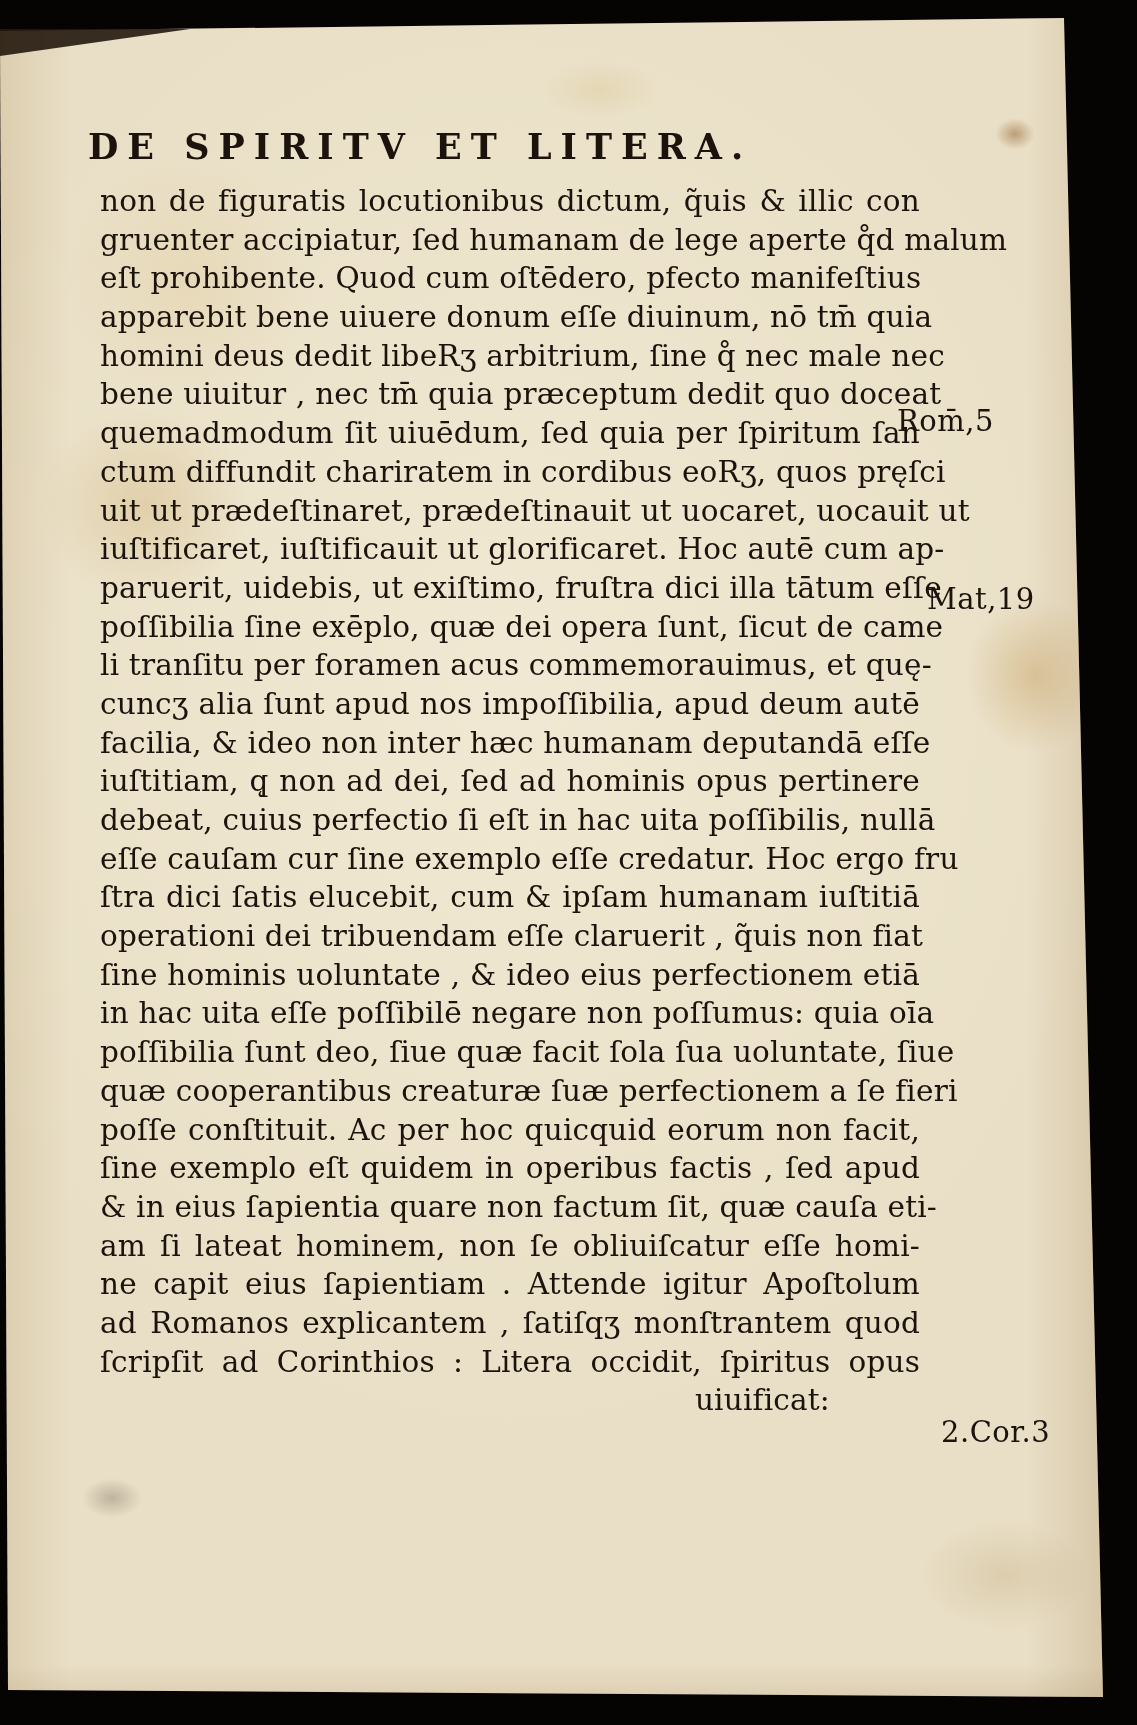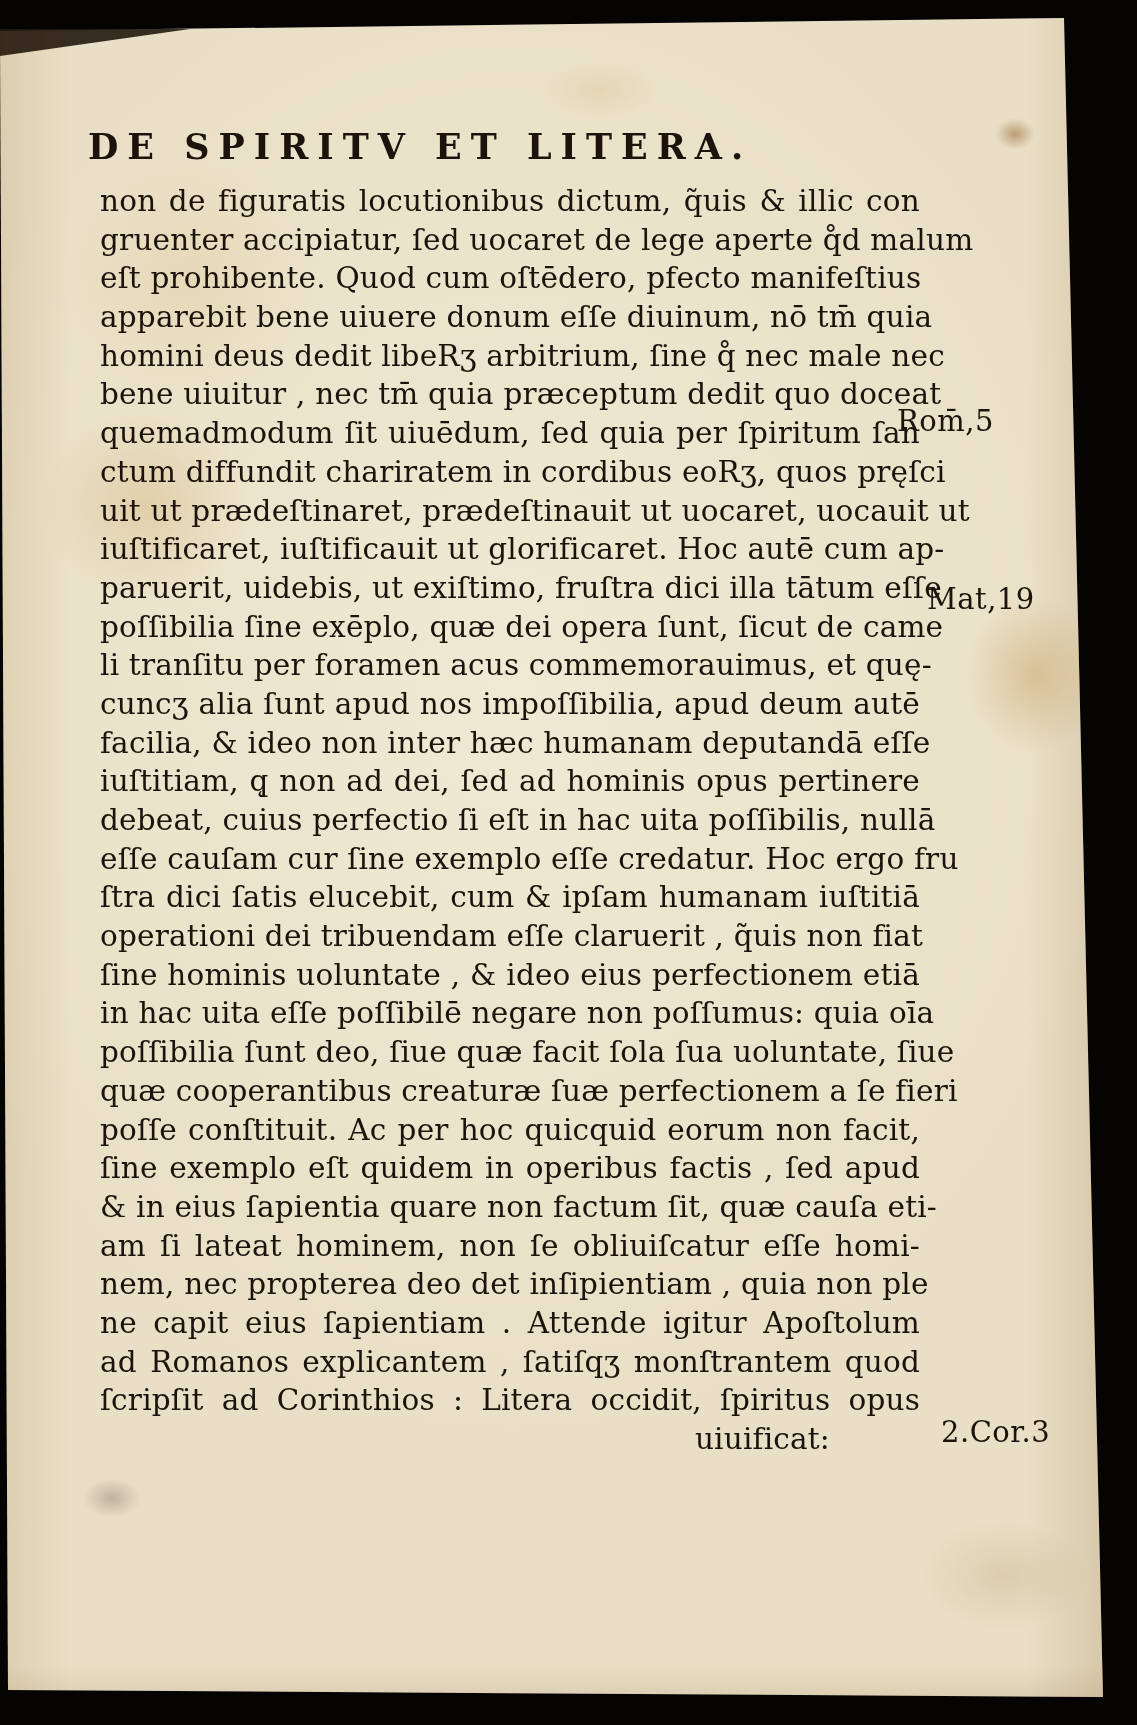--- a/index.html
+++ b/index.html
@@ -104,21 +104,21 @@
     <div class="stain stain-1"></div>
     <div class="stain stain-2"></div>
     <div class="stain stain-3"></div>
     <div class="stain stain-4"></div>
     <div class="stain stain-6"></div>
 
     <div class="page-header">DE SPIRITV ET LITERA.</div>
 
     <div class="body-text">
         <div class="line">non de figuratis locutionibus dictum, q̃uis &amp; illic con</div>
-        <div class="line">gruenter accipiatur, ſed uocaret de lege aperte q̊d malum</div>
+        <div class="line">gruenter accipiatur, ſed humanam de lege aperte q̊d malum</div>
         <div class="line">eſt prohibente. Quod cum oſtēdero, pfecto manifeſtius</div>
         <div class="line">apparebit bene uiuere donum eſſe diuinum, nō tm̄ quia</div>
         <div class="line">homini deus dedit libeRʒ arbitrium, ſine q̊ nec male nec</div>
         <div class="line">bene uiuitur , nec tm̄ quia præceptum dedit quo doceat</div>
         <div class="line">quemadmodum ſit uiuēdum, ſed quia per ſpiritum ſan</div>
         <div class="line">ctum diffundit chariratem in cordibus eoRʒ, quos pręſci</div>
         <div class="line">uit ut prædeſtinaret, prædeſtinauit ut uocaret, uocauit ut</div>
         <div class="line">iuſtificaret, iuſtificauit ut glorificaret. Hoc autē cum ap-</div>
         <div class="line">paruerit, uidebis, ut exiſtimo, fruſtra dici illa tātum eſſe</div>
         <div class="line">poſſibilia ſine exēplo, quæ dei opera ſunt, ſicut de came</div>
@@ -131,21 +131,20 @@
         <div class="line">ſtra dici ſatis elucebit, cum &amp; ipſam humanam iuſtitiā</div>
         <div class="line">operationi dei tribuendam eſſe claruerit , q̃uis non fiat</div>
         <div class="line">ſine hominis uoluntate , &amp; ideo eius perfectionem etiā</div>
         <div class="line">in hac uita eſſe poſſibilē negare non poſſumus: quia oīa</div>
         <div class="line">poſſibilia ſunt deo, ſiue quæ facit ſola ſua uoluntate, ſiue</div>
         <div class="line">quæ cooperantibus creaturæ ſuæ perfectionem a ſe fieri</div>
         <div class="line">poſſe conſtituit.  Ac per hoc quicquid eorum non facit,</div>
         <div class="line">ſine exemplo eſt quidem in operibus factis , ſed apud</div>
         <div class="line">&amp; in eius ſapientia quare non factum ſit, quæ cauſa eti-</div>
         <div class="line">am ſi lateat hominem, non ſe obliuiſcatur eſſe homi-</div>
-        <div class="line">nem, nec propterea deo det inſipientiam , quia non ple</div>
         <div class="line">ne capit eius ſapientiam .  Attende igitur Apoſtolum</div>
         <div class="line">ad Romanos explicantem ,  ſatiſqʒ monſtrantem quod</div>
         <div class="line">ſcripſit ad Corinthios :  Litera occidit, ſpiritus opus</div>
         <div class="line last">uiuificat:</div>
       </div>
 
     <div class="margin-note note-0">Rom̄,5</div>
     <div class="margin-note note-1">Mat,19</div>
     <div class="margin-note note-2">2.Cor.3</div>
   </div>

